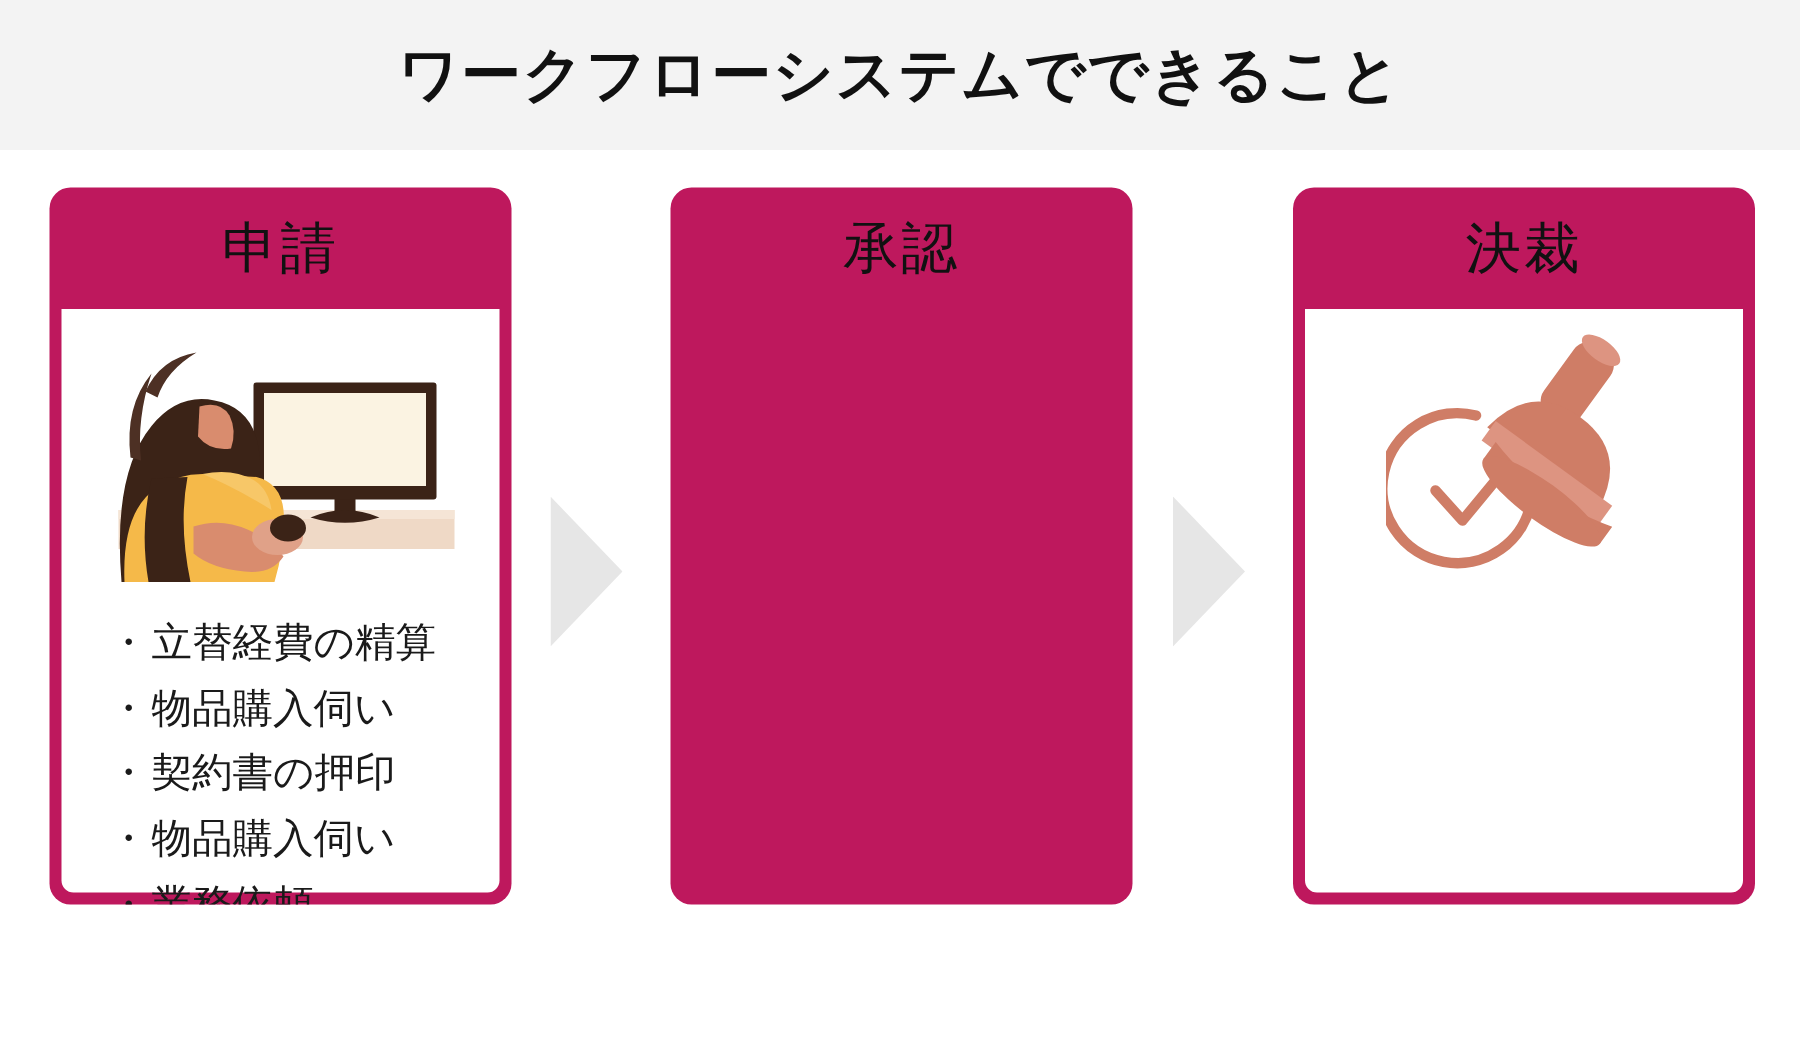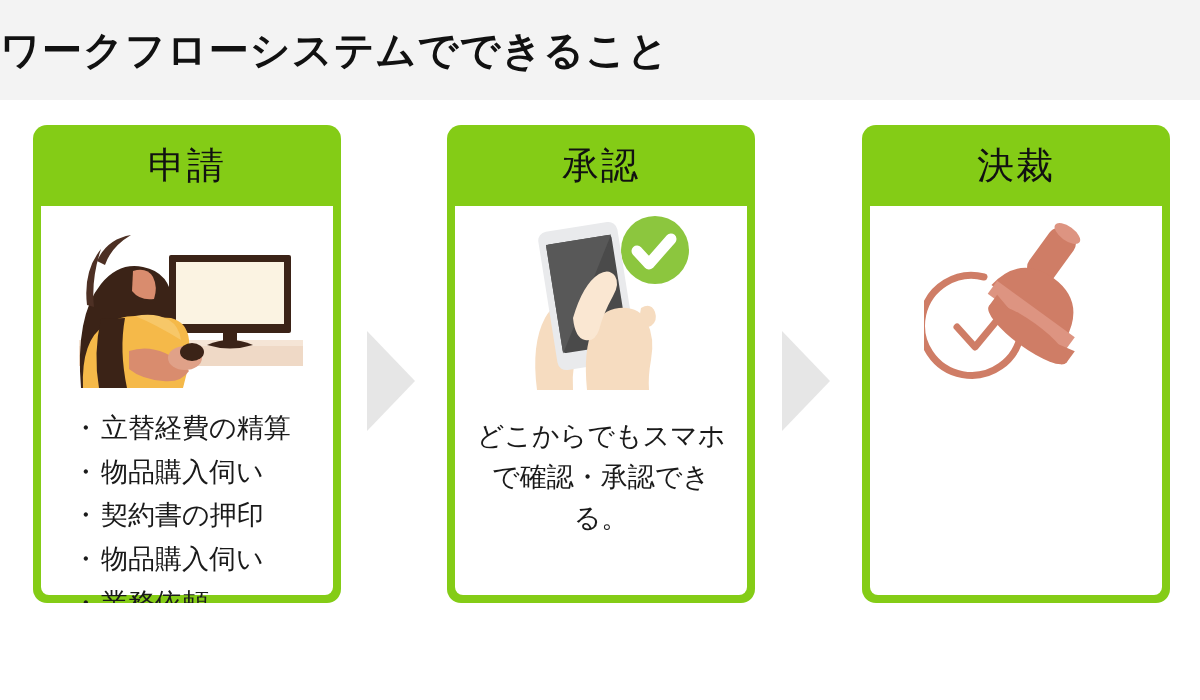--- a/index.html
+++ b/index.html
@@ -18,21 +18,21 @@
   
   .title-band {
     position: absolute;
     left: 0;
     top: 0;
     width: 1200px;
     height: 100px;
     background: #f3f3f3;
     display: flex;
     align-items: center;
-    justify-content: flex-start;
+    justify-content: center;
   }
   .title-text {
     font-size: 40px;
     font-weight: bold;
     color: #111111;
     letter-spacing: 1px;
     line-height: 1;
     white-space: nowrap;
   }
 
@@ -43,21 +43,21 @@
     top: 100px;
     width: 1200px;
     height: 600px;
   }
 
   .card {
     position: absolute;
     top: 25px;
     width: 308px;
     height: 478px;
-    background: #84cc16;
+    background: #be185d;
     border-radius: 14px;
     box-sizing: border-box;
     padding: 0;
     overflow: hidden;
   }
   .card-1 { left: 33px; }
   .card-2 { left: 447px; }
   .card-3 { left: 862px; }
 
   .card-header {
@@ -207,46 +207,20 @@
   <div class="arrow arrow-1">
     <svg width="48" height="100" viewBox="0 0 48 100" aria-hidden="true">
       <polygon points="0,0 48,50 0,100" fill="#e6e6e6"></polygon>
     </svg>
   </div>
 
   <div class="card card-2">
     <div class="card-header">
       <span class="card-header-text">承認</span>
     </div>
-    <div class="card-body">
-
-      <div class="illus">
-        <svg width="200" height="180" viewBox="0 0 200 180" aria-hidden="true">
-
-          <circle cx="154" cy="40" r="34" fill="#8cc63e"></circle>
-          <path d="M136 41 l12 13 l22 -25" stroke="#ffffff" stroke-width="11" fill="none" stroke-linecap="round" stroke-linejoin="round"></path>
-
-          <path d="M36 180 q-6 -46 8 -72 q8 -15 22 -16 q14 -1 18 12 q4 14 -4 30 q-10 20 -8 46 z" fill="#f6dcc0"></path>
-
-          <g transform="rotate(-9 100 95)">
-            <rect x="48" y="14" width="80" height="140" rx="9" fill="#e9eaec"></rect>
-            <rect x="55" y="27" width="66" height="110" rx="3" fill="#4a4a4a"></rect>
-            <path d="M55 27 l66 0 l-66 110 z" fill="#585858"></path>
-          </g>
-
-          <path d="M86 180 q-4 -40 6 -62 q8 -18 26 -20 q20 -2 28 14 q8 16 4 38 q-3 16 -2 30 z" fill="#f6dcc0"></path>
-
-          <path d="M72 108 q10 -34 26 -44 q10 -6 16 2 q5 8 -2 20 q-10 18 -14 34 q-4 12 -14 10 q-10 -2 -12 -22 z" fill="#fae7d2"></path>
-
-          <path d="M140 98 q10 -6 14 4 q3 9 -4 14 q-8 4 -12 -6 z" fill="#f6dcc0"></path>
-        </svg>
-      </div>
-
-      <p class="para para-2">どこからでもスマホで確認・承認できる。</p>
-    </div>
   </div>
 
   <div class="arrow arrow-2">
     <svg width="48" height="100" viewBox="0 0 48 100" aria-hidden="true">
       <polygon points="0,0 48,50 0,100" fill="#e6e6e6"></polygon>
     </svg>
   </div>
 
   <div class="card card-3">
     <div class="card-header">

